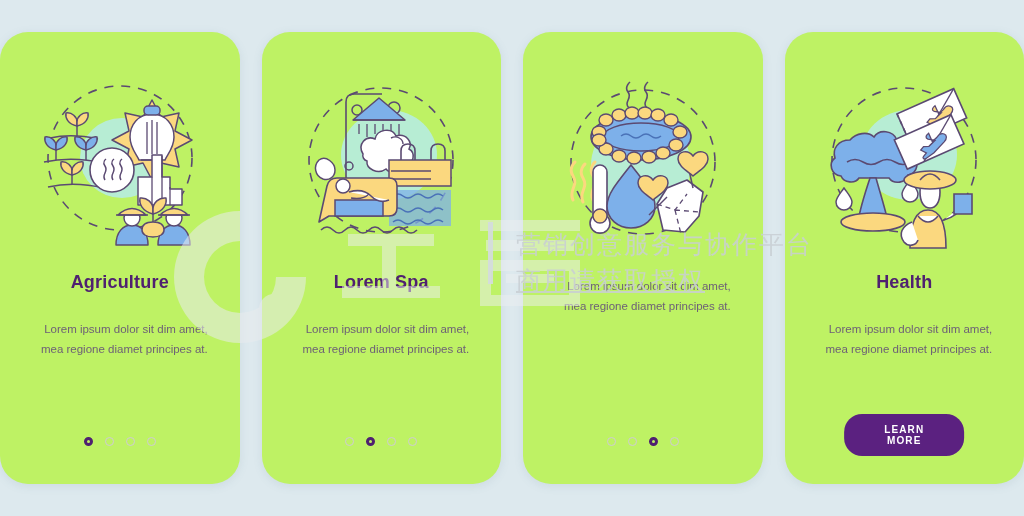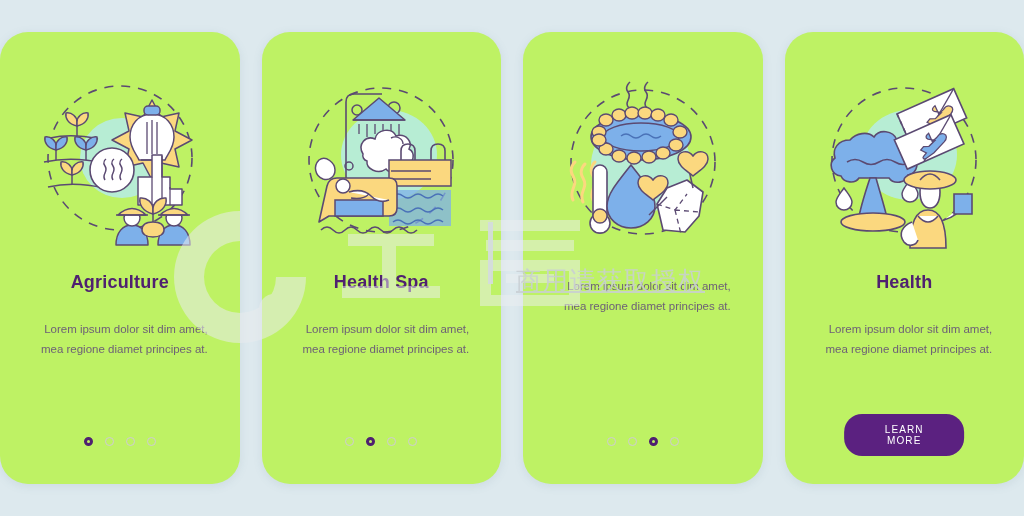--- a/index.html
+++ b/index.html
@@ -123,21 +123,21 @@
     position: absolute;
     left: 50%;
     transform: translateX(-50%);
     bottom: 28px;
     background: #5b2180;
     color: #ffffff;
     border: none;
     border-radius: 18px;
     padding: 10px 22px;
     font-size: 10px;
-    font-weight: normal;
+    font-weight: bold;
     letter-spacing: 1.1px;
     cursor: pointer;
     font-family: "Liberation Sans", sans-serif;
   }
 </style>
 </head>
 <body>
 
 <div id="stage">
 
@@ -249,21 +249,21 @@
 
           <circle cx="52" cy="116" r="7" fill="#ffffff" stroke="#5b4a72" stroke-width="1.5"></circle>
           <path d="M58 122 q14 -4 22 4 q8 8 18 4" fill="#ffffff" stroke="#5b4a72" stroke-width="1.6"></path>
           <path d="M60 128 q12 2 18 -4" fill="none" stroke="#5b4a72" stroke-width="1.4"></path>
 
           <g stroke="#5b4a72" stroke-width="1.6" fill="none">
             <path d="M30 160 q6 -6 12 0 q6 6 12 0 q6 -6 12 0 q6 6 12 0 q6 -6 12 0 q6 6 12 0 q6 -6 12 0 q6 6 12 0"></path>
           </g>
         </svg>
       </div>
-      <div class="card-title">Health Spa</div>
+      <div class="card-title">Lorem Spa</div>
       <div class="card-desc">Lorem ipsum dolor sit dim amet, mea regione diamet principes at.</div>
       <div class="dots">
         <span class="dot"></span>
         <span class="dot active"></span>
         <span class="dot"></span>
         <span class="dot"></span>
       </div>
     </div>
 
     <div class="card">
@@ -387,15 +387,16 @@
         <rect x="150" y="48" width="100" height="11"></rect>
         <rect x="150" y="48" width="11" height="46"></rect>
         <rect x="239" y="48" width="11" height="46"></rect>
         <rect x="150" y="83" width="100" height="11"></rect>
         <rect x="176" y="62" width="48" height="9"></rect>
       </g>
     </svg>
   </div>
 
   <div class="wm-bar"></div>
+  <div class="wm-cn line1">营销创意服务与协作平台</div>
   <div class="wm-cn line2">商用请获取授权</div>
 
 </div>
 
 </body></html>

